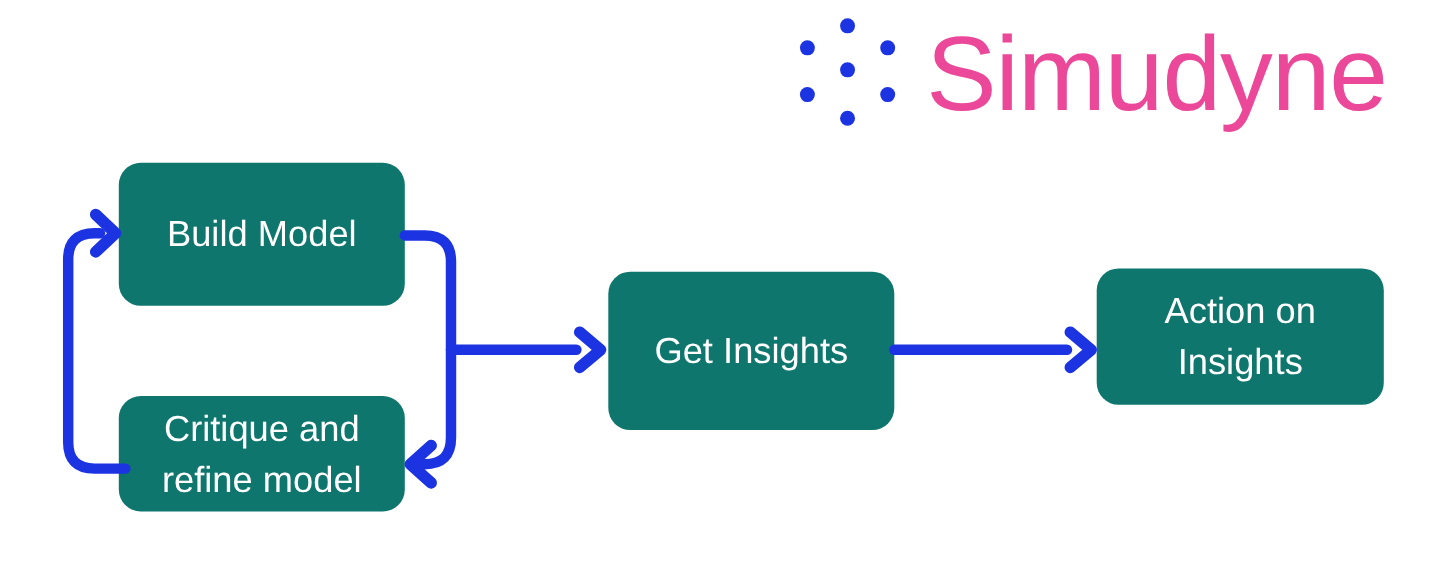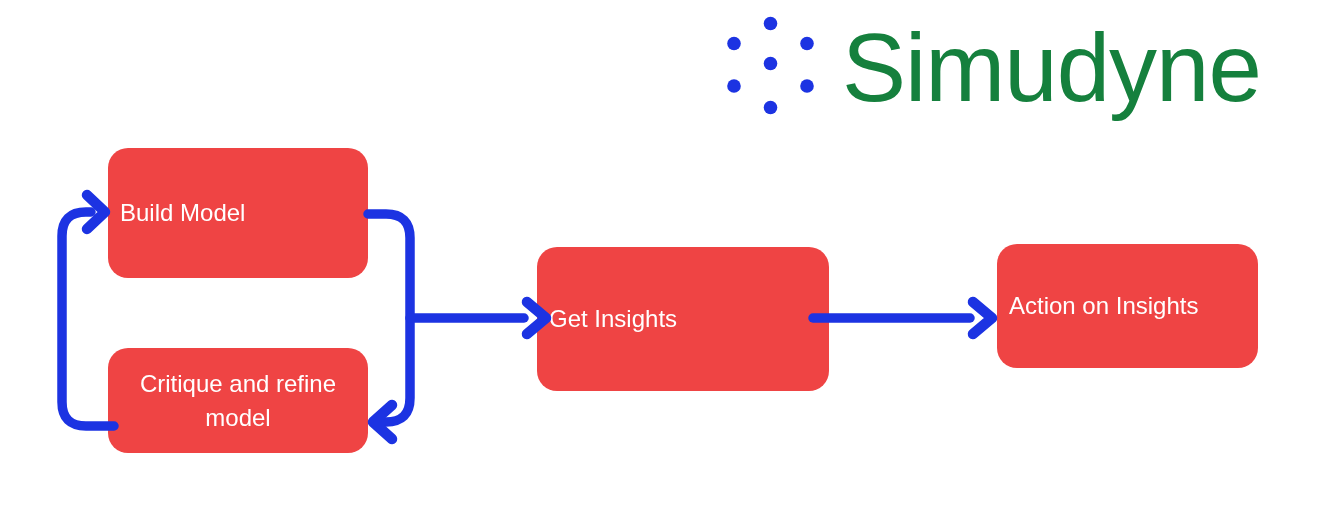--- a/index.html
+++ b/index.html
@@ -9,38 +9,38 @@
     background:#ffffff;
     overflow:hidden;
     font-family:"Liberation Sans", sans-serif;
   }
   
   .logo-icon{position:absolute;left:726px;top:15px;width:90px;height:100px;}
   .logo-text{
     position:absolute;left:842px;top:13px;
     font-size:96px;line-height:1.15;
     font-weight:500;letter-spacing:-1px;
-    color:#15803d;
+    color:#ec4899;
     white-space:nowrap;
   }
   
   .node{
     position:absolute;
-    background:#ef4444;
+    background:#0f766e;
     border-radius:20px;
     color:#ffffff;
-    display:flex;align-items:center;
+    display:flex;align-items:center;justify-content:center;
     text-align:center;
-    font-size:24px;line-height:1.38;
+    font-size:33px;line-height:1.38;
     padding:0 12px;
     box-sizing:border-box;
   }
   .node-build    {left:108px;top:148px;width:260px;height:130px;}
-  .node-critique {left:108px;top:348px;width:260px;height:105px;}
-  .node-insights {left:537px;top:247px;width:292px;height:144px;}
+  .node-critique {left:108px;top:360px;width:260px;height:105px;}
+  .node-insights {left:553px;top:247px;width:260px;height:144px;}
   .node-action   {left:997px;top:244px;width:261px;height:124px;}
   
   .edges{position:absolute;left:0;top:0;width:1324px;height:518px;pointer-events:none;}
   .edges path{fill:none;stroke:#1c33e2;stroke-linecap:round;stroke-linejoin:round;}
   .edge-line{stroke-width:9.5px;}
   .edge-head{stroke-width:10.5px;}
 </style>
 </head>
 <body>
 

